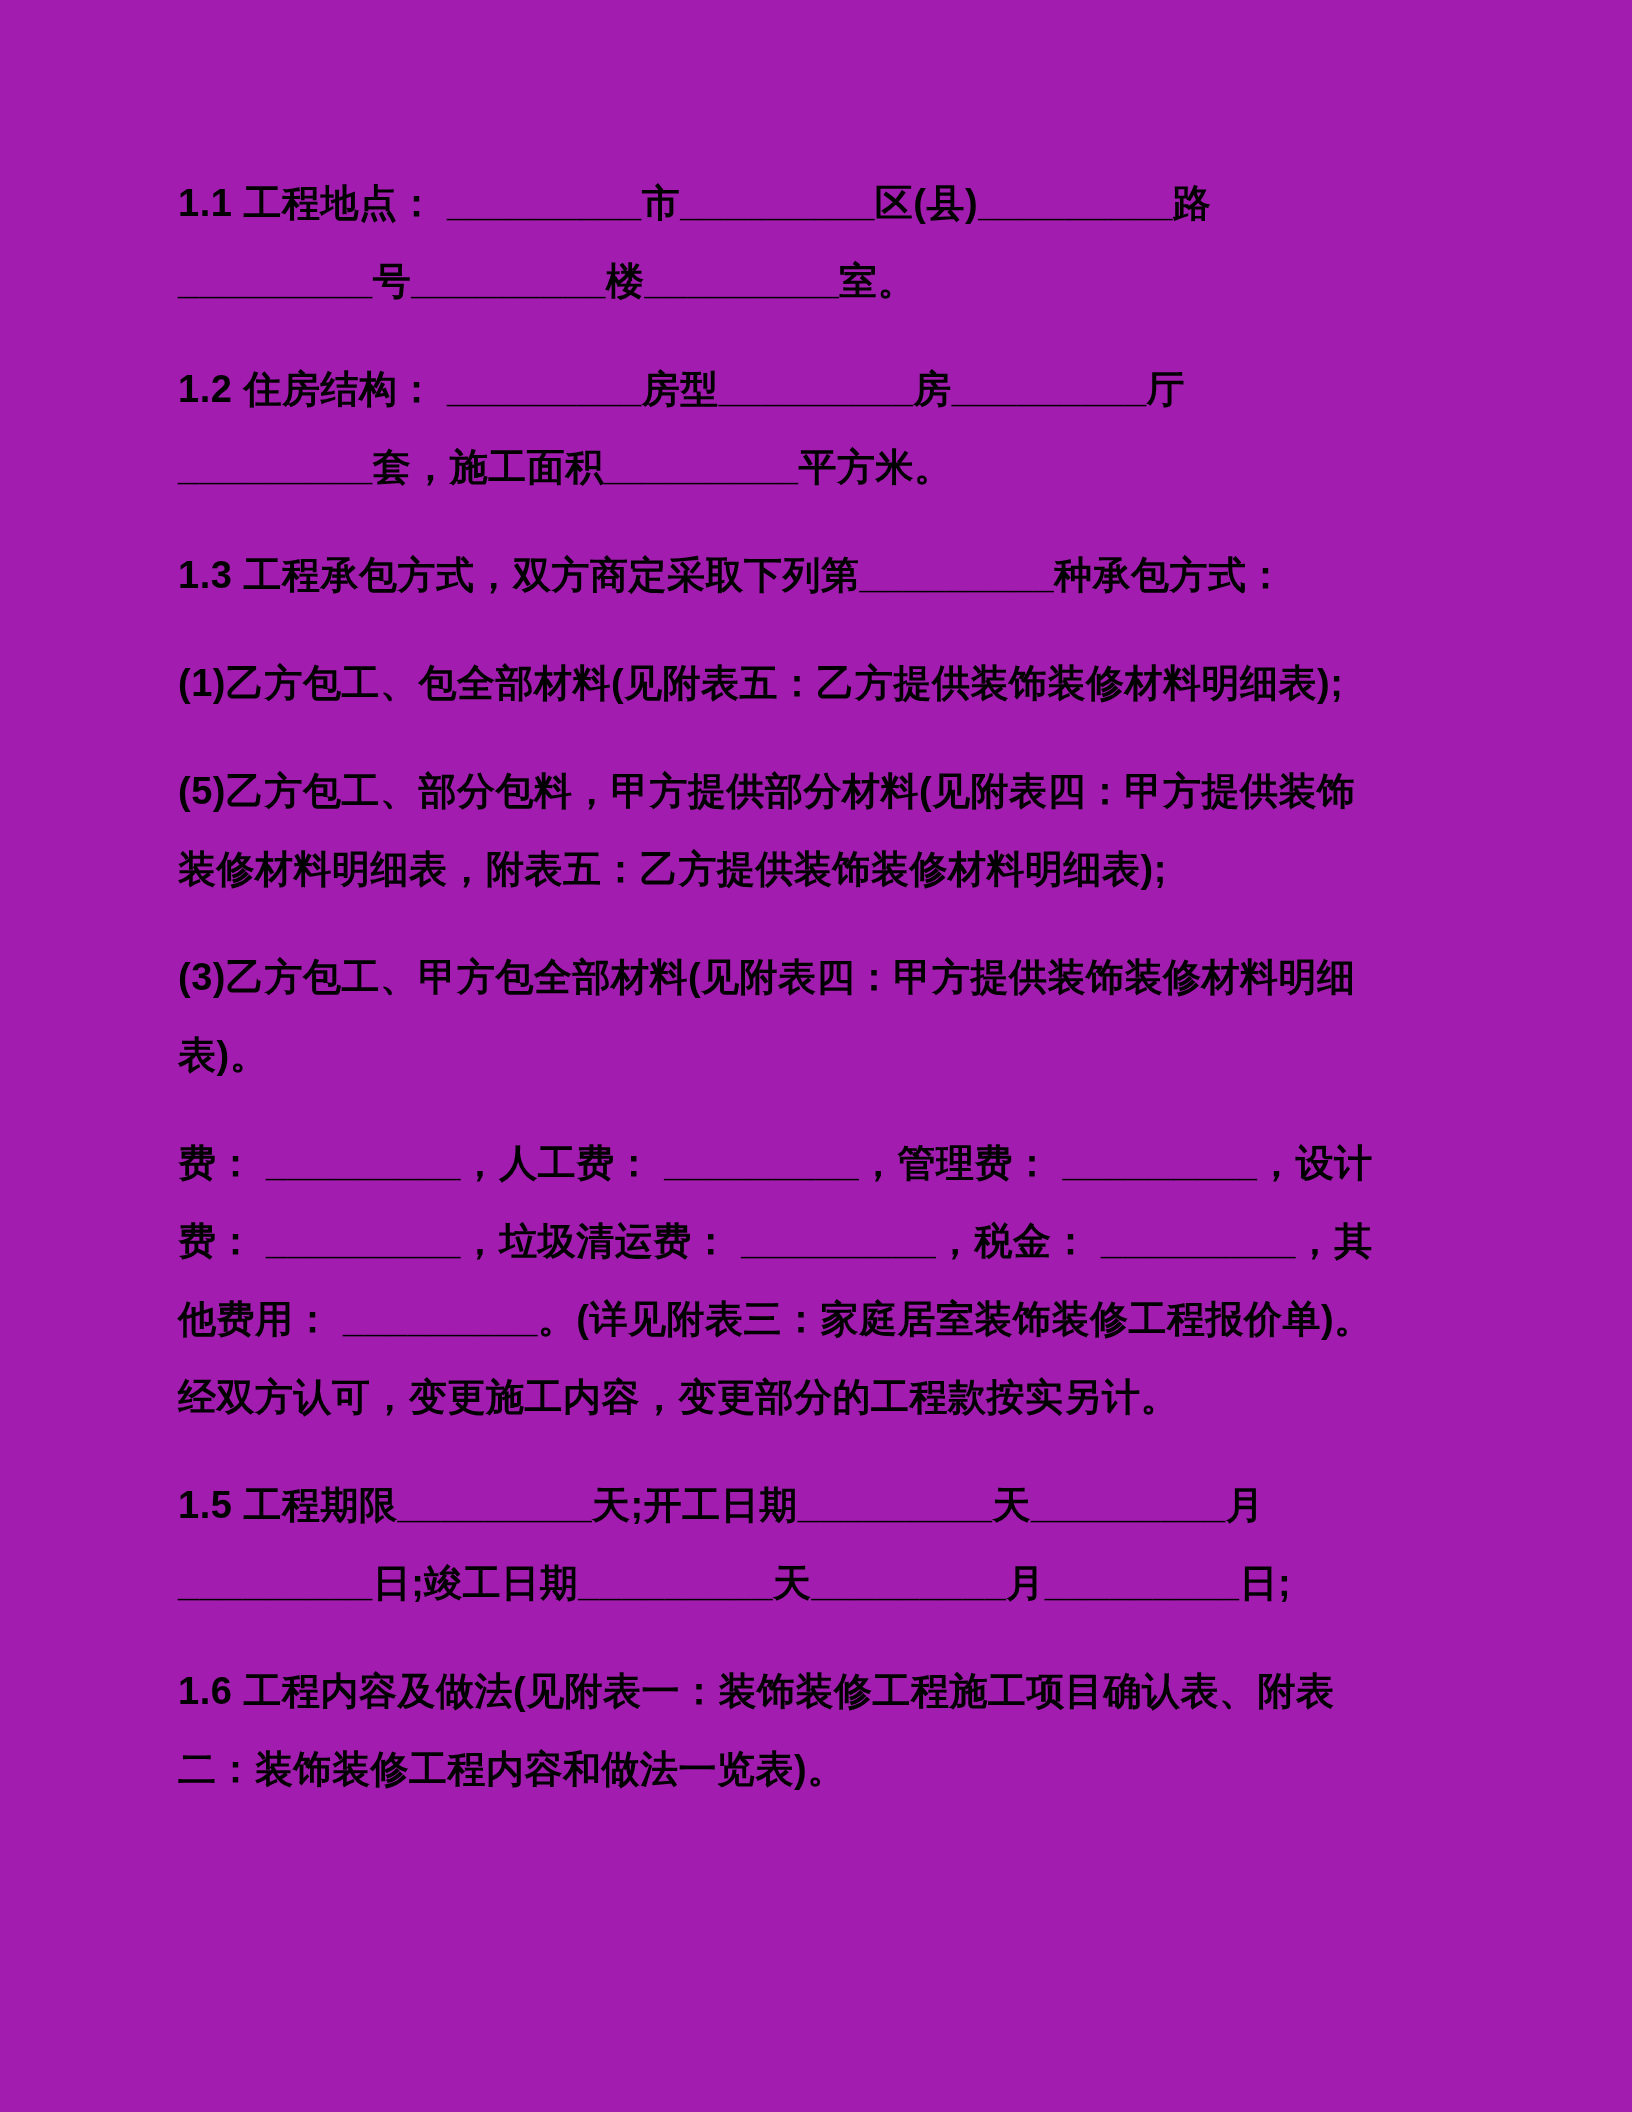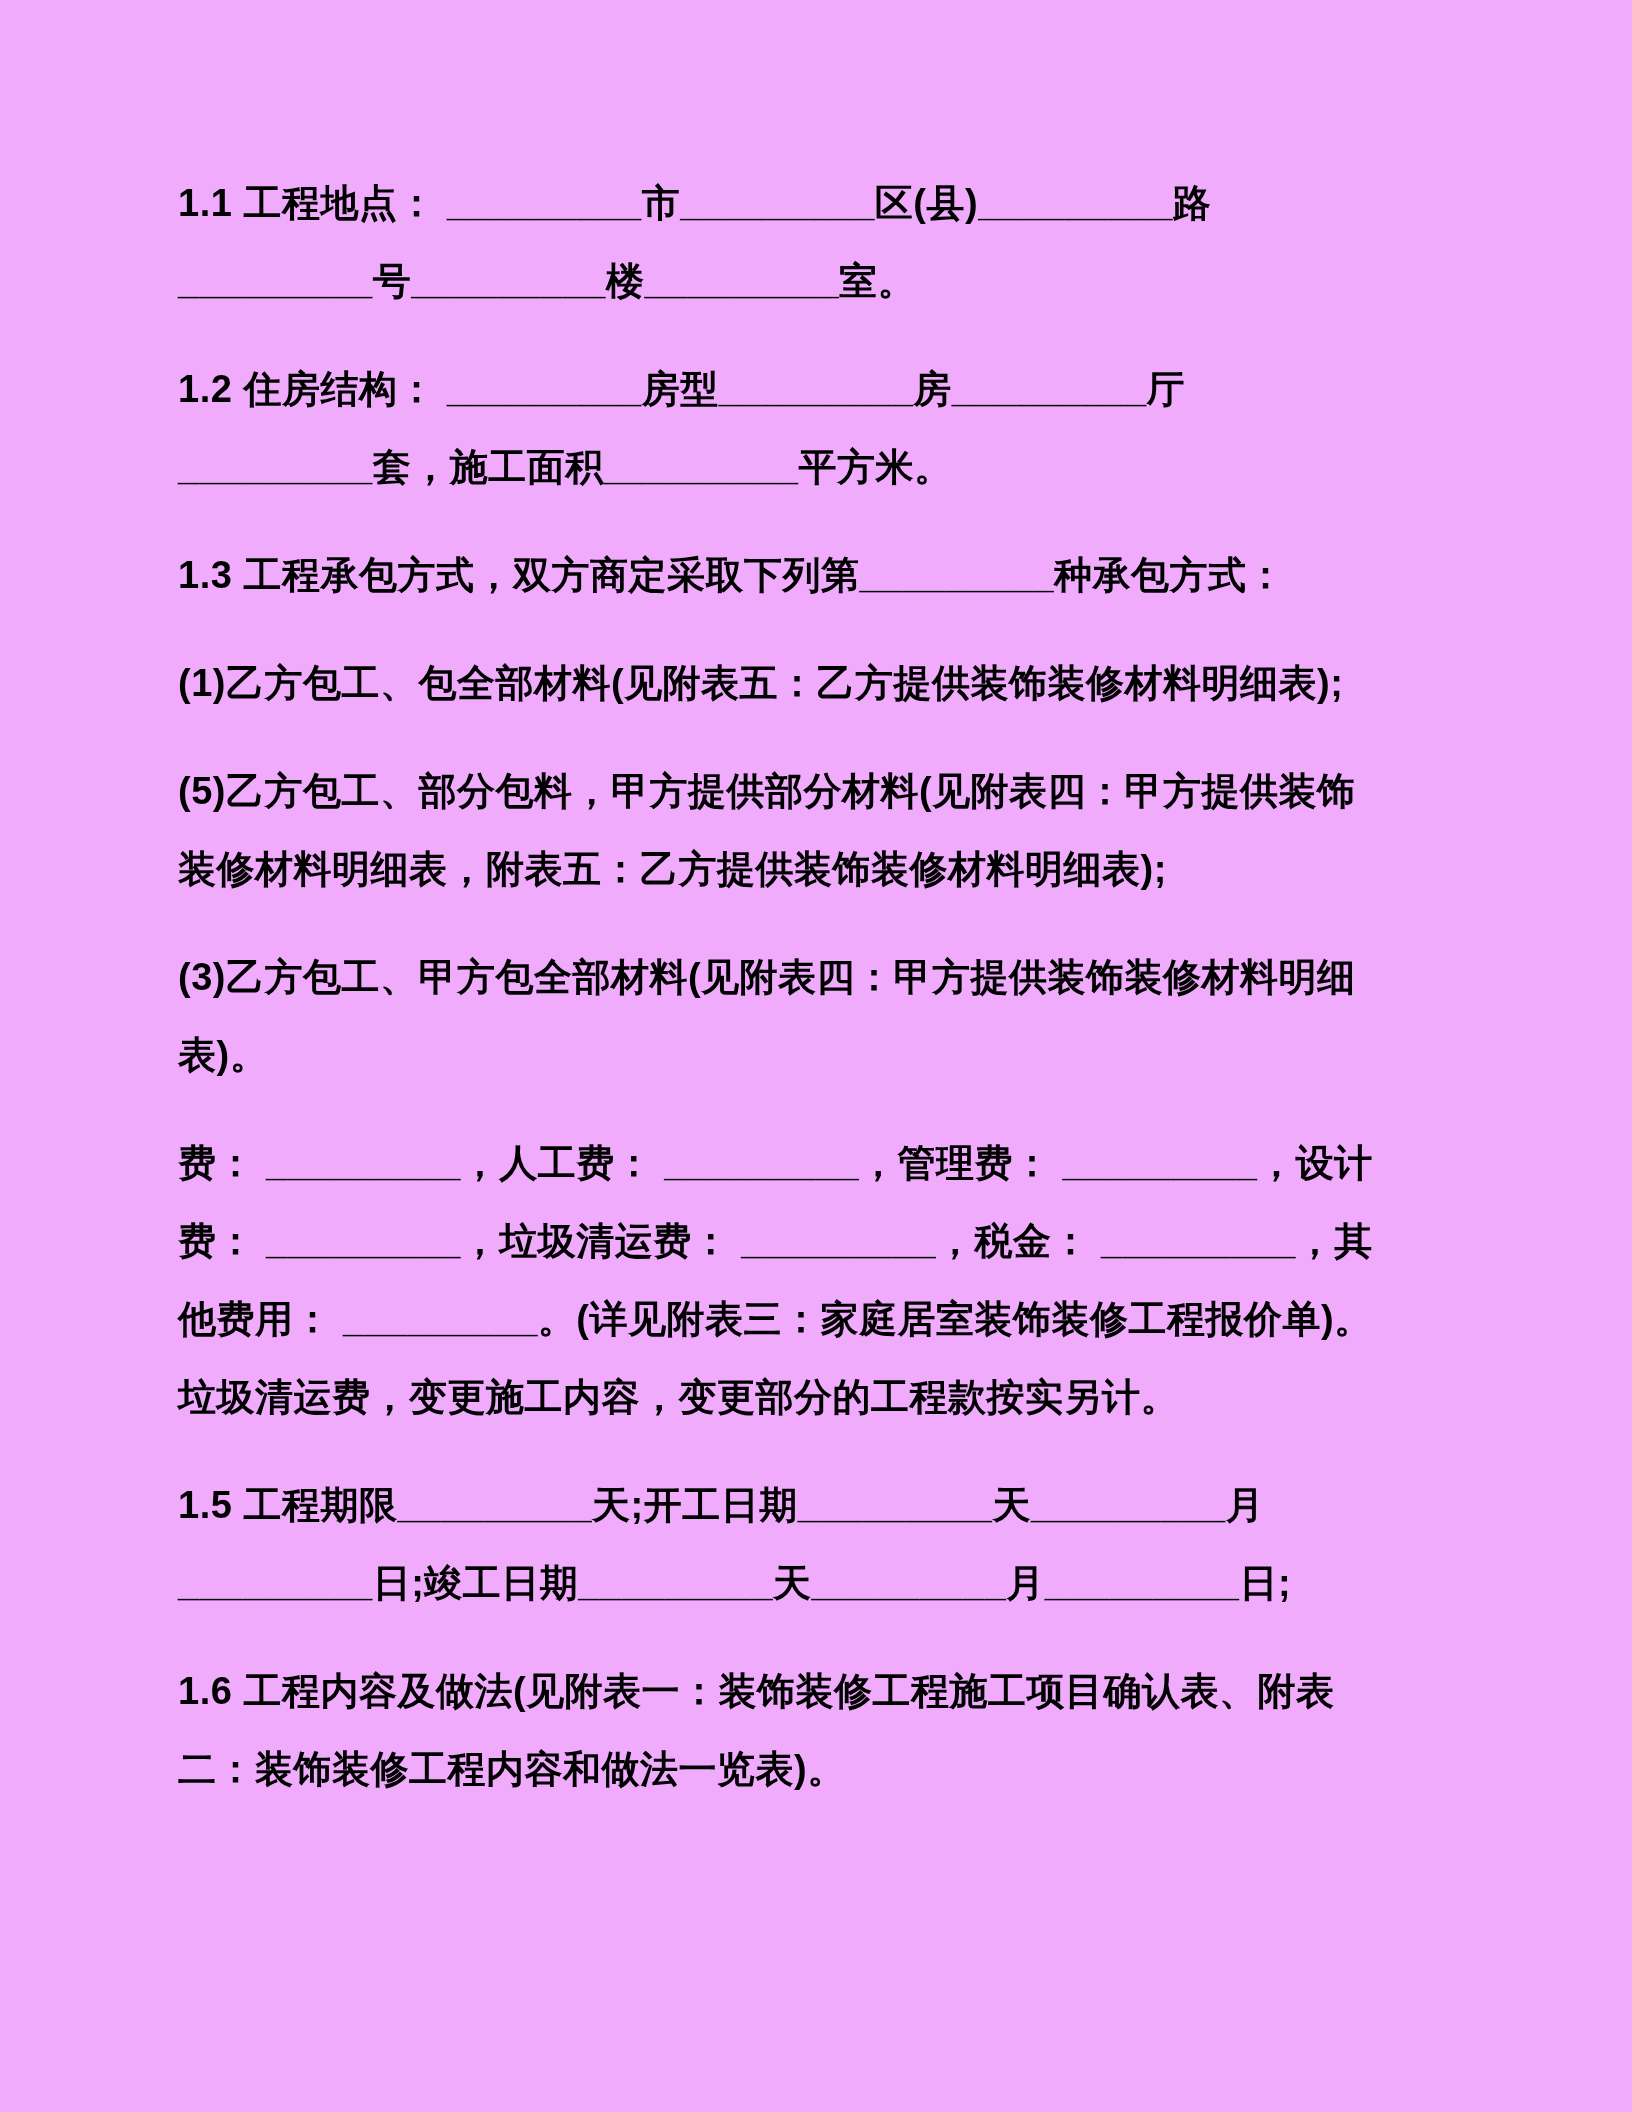--- a/index.html
+++ b/index.html
@@ -4,21 +4,21 @@
 <style>
   html, body {
     margin: 0;
     padding: 0;
     background: #ffffff;
   }
   .page {
     position: relative;
     width: 1632px;
     height: 2112px;
-    background: #f0abfc;
+    background: #a21caf;
     overflow: hidden;
     font-family: "Liberation Sans", "DejaVu Sans", sans-serif;
   }
   .content {
     position: absolute;
     left: 178px;
     top: 164px;
     width: 1295px;
     color: #000000;
     font-size: 38px;
@@ -65,21 +65,21 @@
 
     <div class="para">
       <div class="line">(3)乙方包工、甲方包全部材料(见附表四：甲方提供装饰装修材料明细</div>
       <div class="line">表)。</div>
     </div>
 
     <div class="para">
       <div class="line">费： _________，人工费： _________，管理费： _________，设计</div>
       <div class="line">费： _________，垃圾清运费： _________，税金： _________，其</div>
       <div class="line">他费用： _________。(详见附表三：家庭居室装饰装修工程报价单)。</div>
-      <div class="line">垃圾清运费，变更施工内容，变更部分的工程款按实另计。</div>
+      <div class="line">经双方认可，变更施工内容，变更部分的工程款按实另计。</div>
     </div>
 
     <div class="para">
       <div class="line">1.5 工程期限_________天;开工日期_________天_________月</div>
       <div class="line">_________日;竣工日期_________天_________月_________日;</div>
     </div>
 
     <div class="para">
       <div class="line">1.6 工程内容及做法(见附表一：装饰装修工程施工项目确认表、附表</div>
       <div class="line">二：装饰装修工程内容和做法一览表)。</div>

